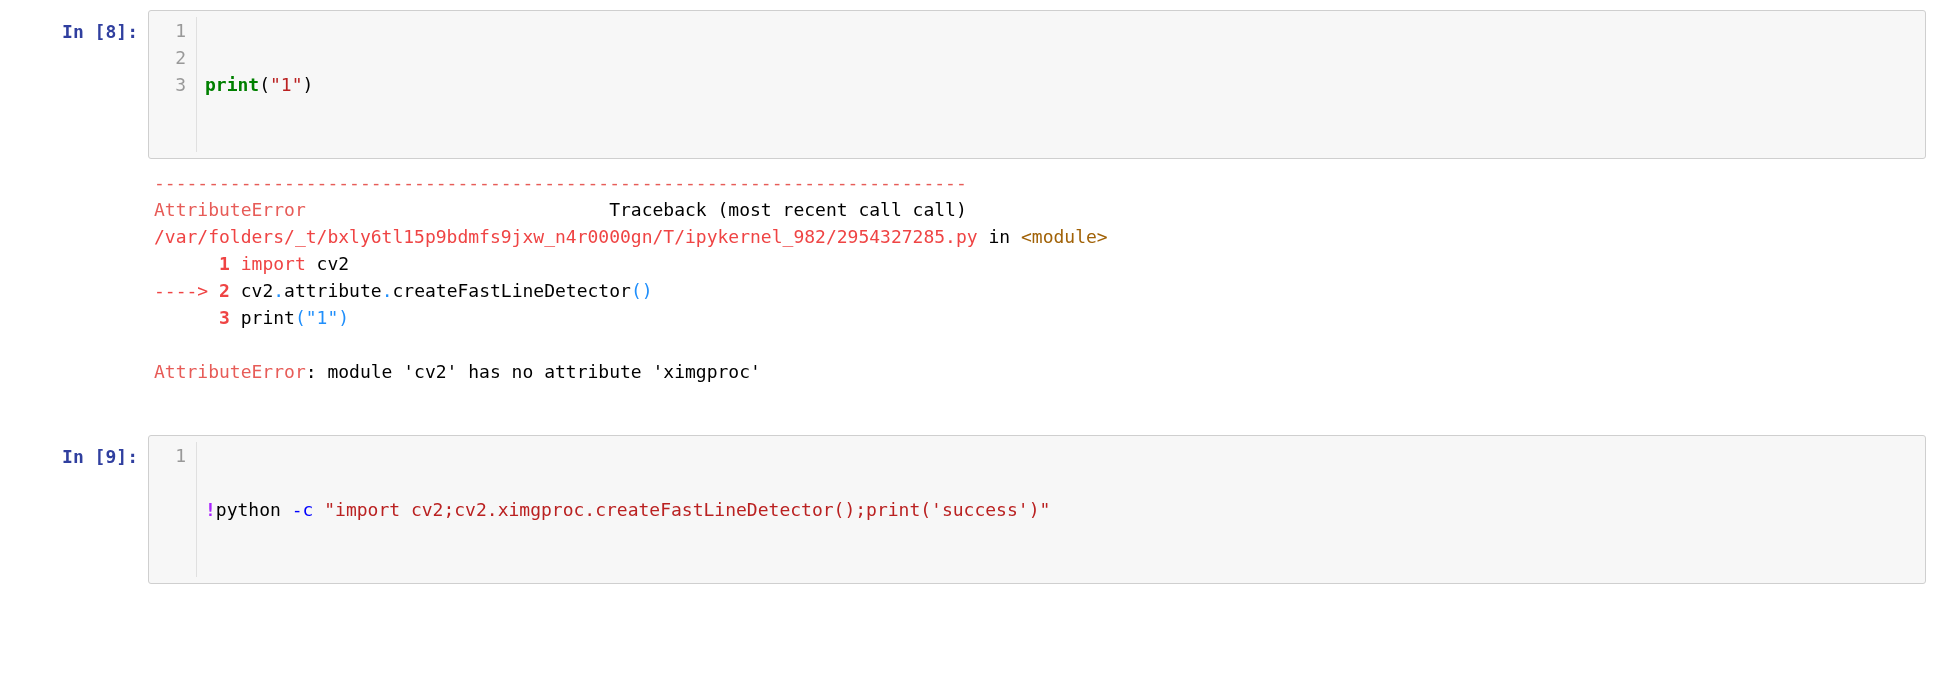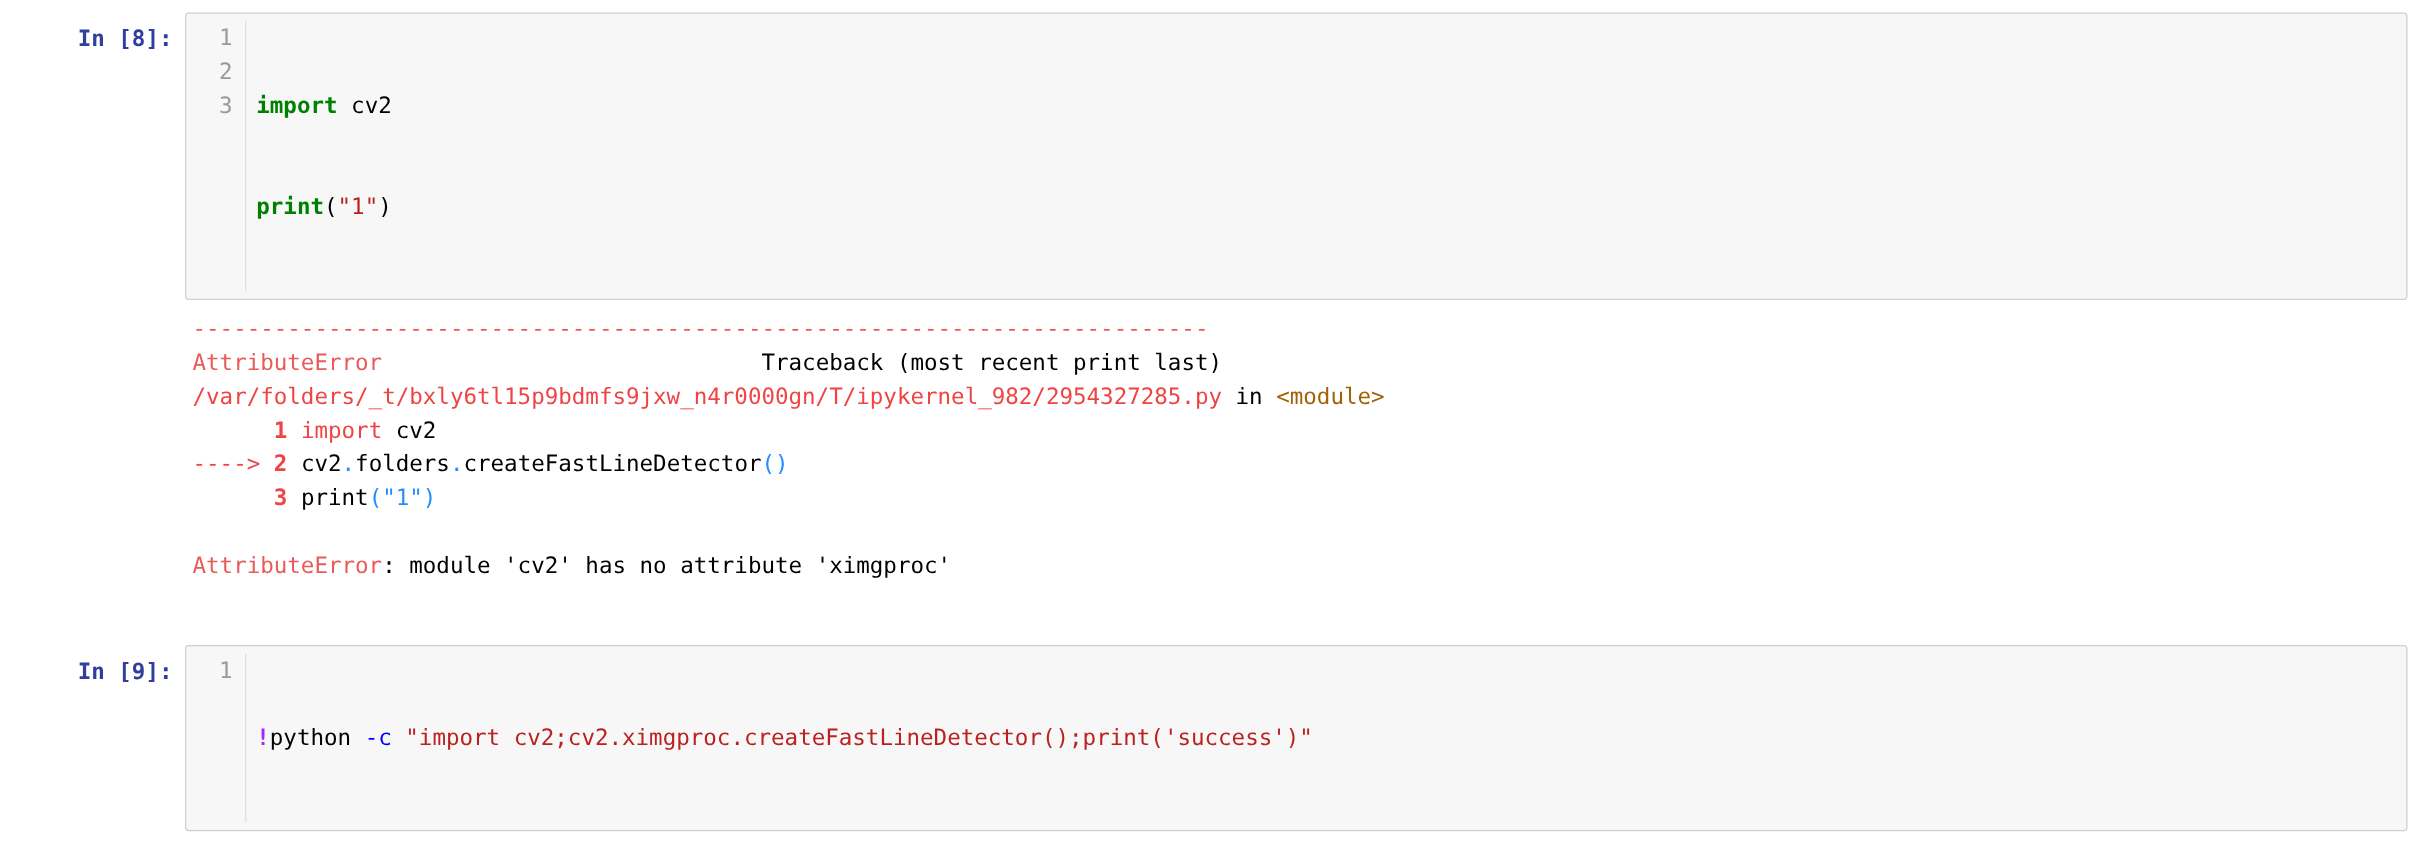--- a/index.html
+++ b/index.html
@@ -82,33 +82,32 @@
   <div class="prompt-area">
     <span class="prompt-in"><span>In [</span><span class="num">8</span><span>]:</span></span>
   </div>
   <div class="input-area">
     <div class="gutter">
       <span class="ln">1</span>
       <span class="ln">2</span>
       <span class="ln">3</span>
     </div>
     <div class="code">
-      <span class="line"><span class="kw-green">import</span><span> cv2</span></span>
       <span class="line"><span class="kw-green">print</span><span>(</span><span class="str-red">"1"</span><span>)</span></span>
     </div>
   </div>
 </div>
 
 <div class="output-cell">
   <div class="prompt-area"></div>
   <div class="output-area"><span class="ansi-red">---------------------------------------------------------------------------</span>
-<span class="ansi-red">AttributeError</span><span>                            </span><span>Traceback (most recent print last)</span>
+<span class="ansi-red">AttributeError</span><span>                            </span><span>Traceback (most recent call call)</span>
 <span class="ansi-green">/var/folders/_t/bxly6tl15p9bdmfs9jxw_n4r0000gn/T/ipykernel_982/2954327285.py</span><span> in </span><span class="ansi-cyan">&lt;module&gt;</span>
 <span>      </span><span class="ansi-green bold">1</span><span> </span><span class="ansi-green">import</span><span> cv2</span>
-<span class="ansi-green">----&gt; </span><span class="ansi-green bold">2</span><span> </span><span>cv2</span><span class="ansi-blue">.</span><span>folders</span><span class="ansi-blue">.</span><span>createFastLineDetector</span><span class="ansi-blue">(</span><span class="ansi-blue">)</span>
+<span class="ansi-green">----&gt; </span><span class="ansi-green bold">2</span><span> </span><span>cv2</span><span class="ansi-blue">.</span><span>attribute</span><span class="ansi-blue">.</span><span>createFastLineDetector</span><span class="ansi-blue">(</span><span class="ansi-blue">)</span>
 <span>      </span><span class="ansi-green bold">3</span><span> </span><span>print</span><span class="ansi-blue">(</span><span class="ansi-blue">"1"</span><span class="ansi-blue">)</span>
 
 <span class="ansi-red">AttributeError</span><span>: module 'cv2' has no attribute 'ximgproc'</span>
 </div>
 </div>
 
 <div class="spacer"></div>
 
 <div class="cell">
   <div class="prompt-area">

